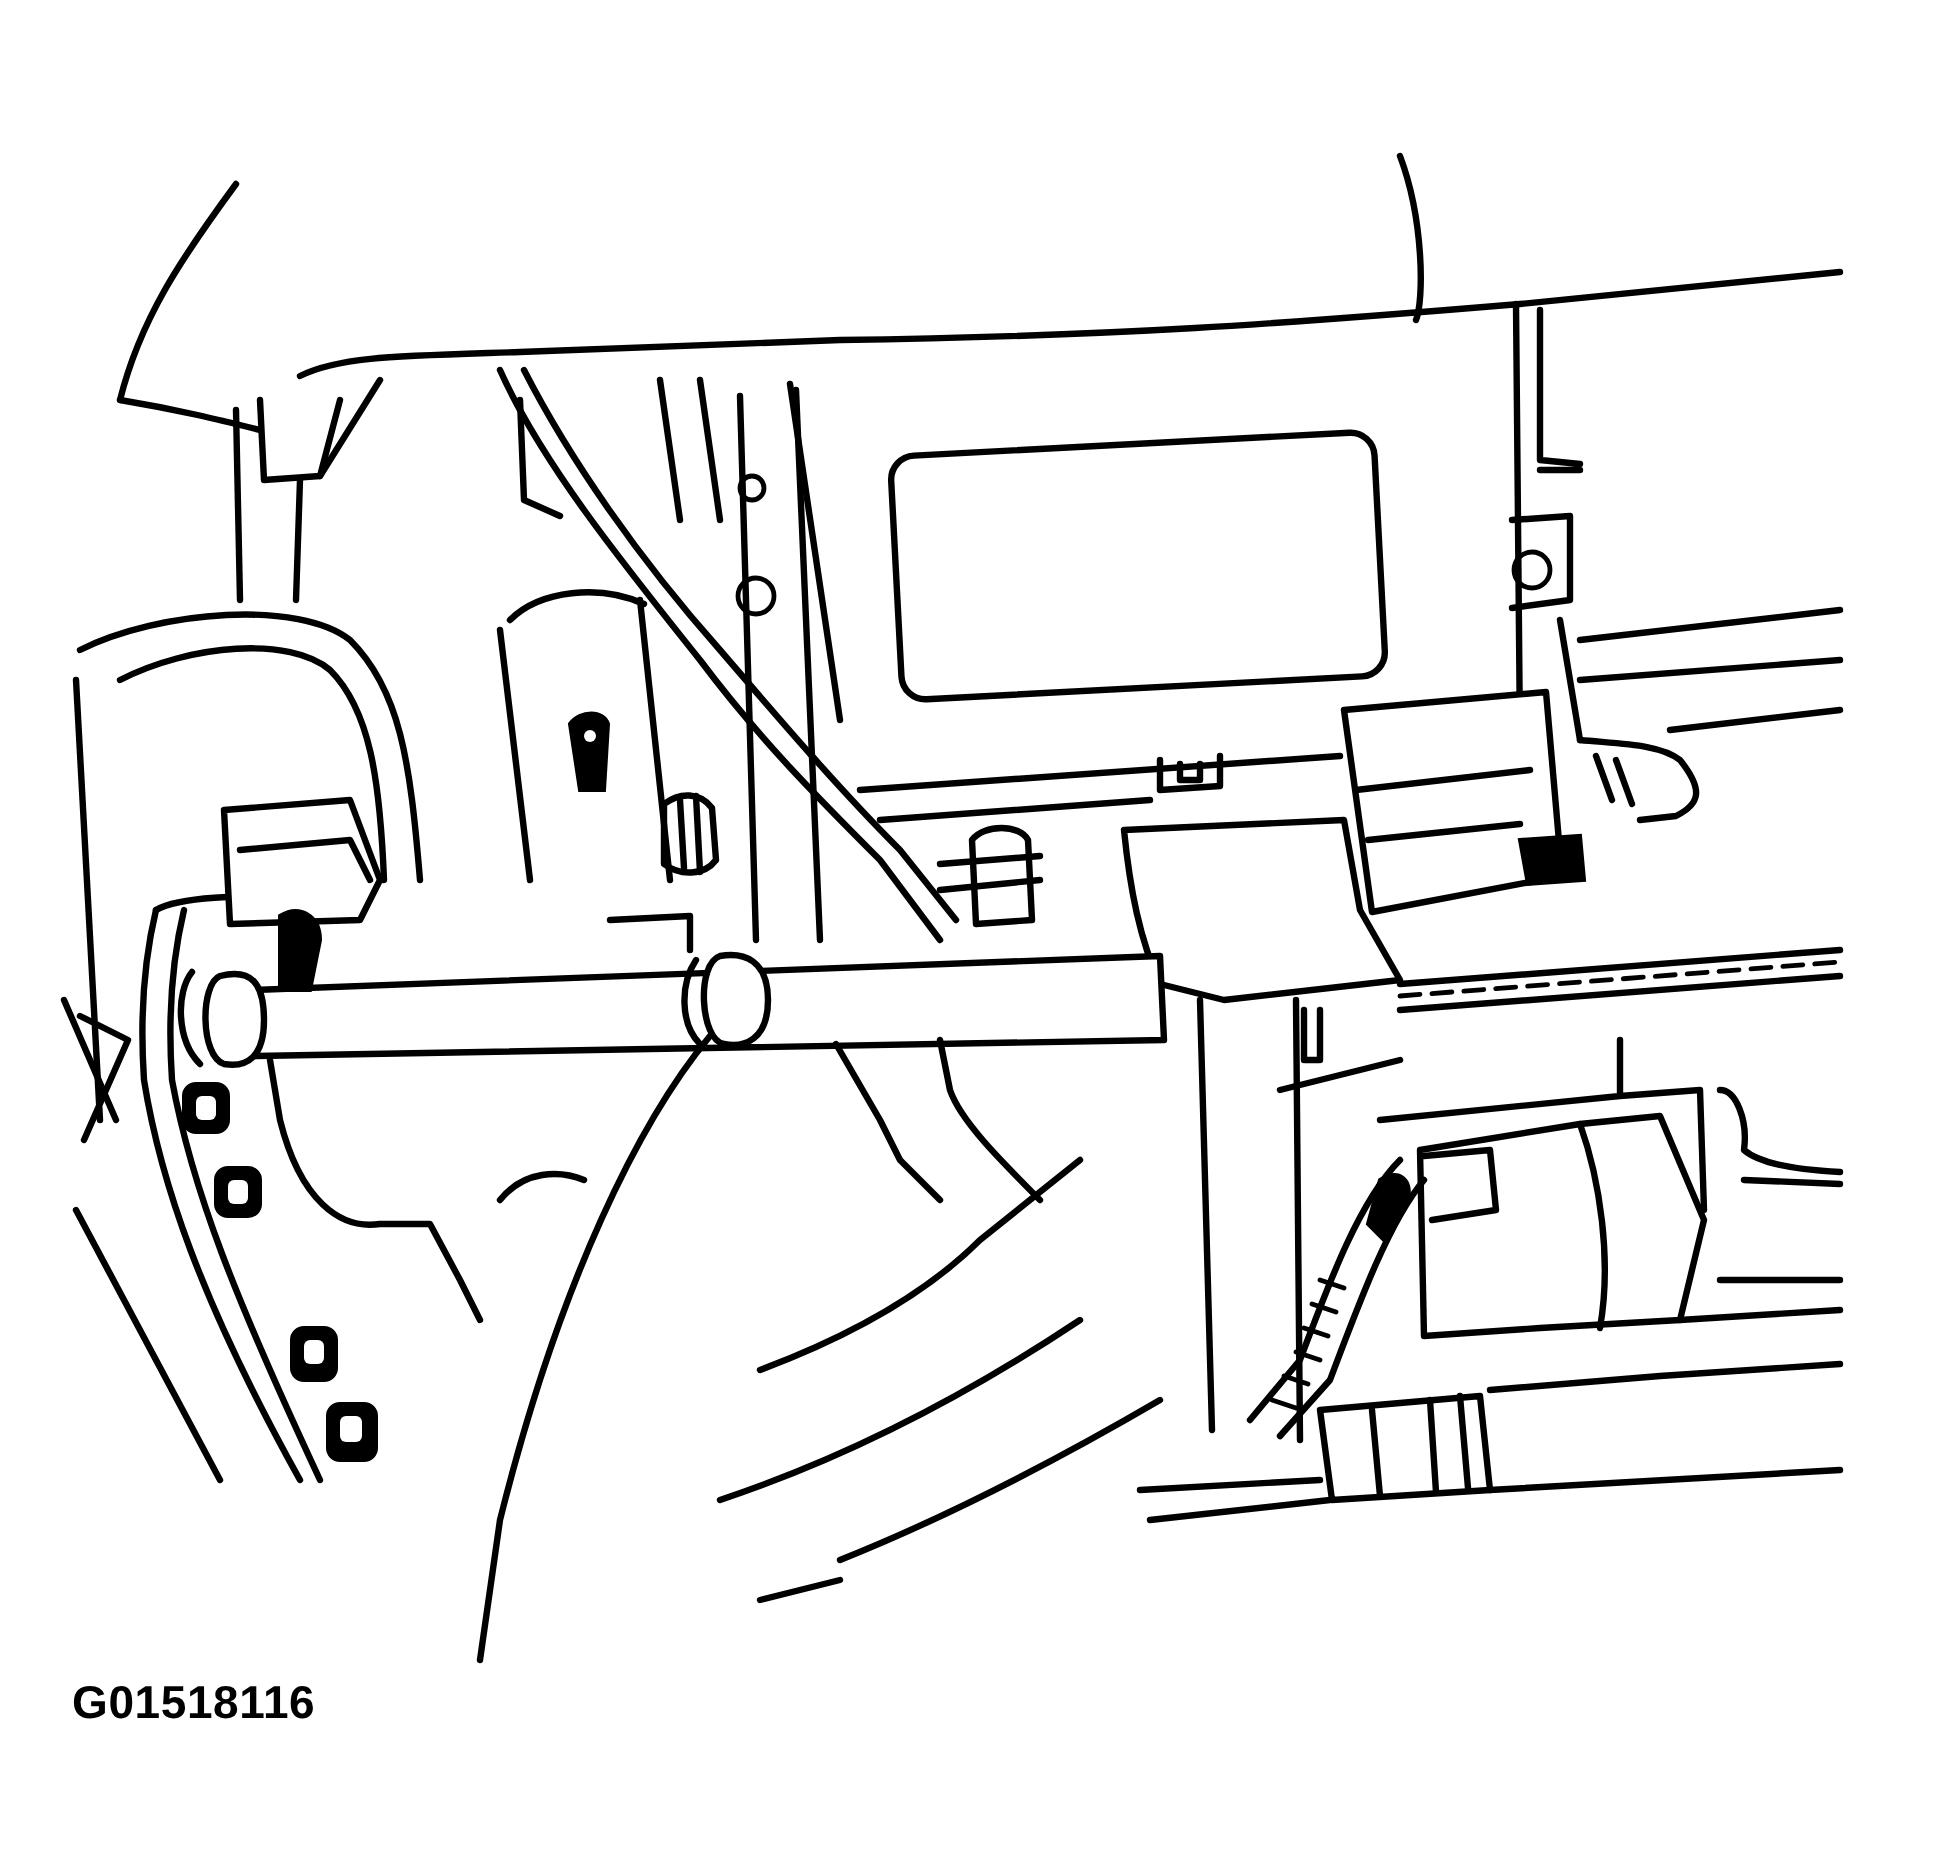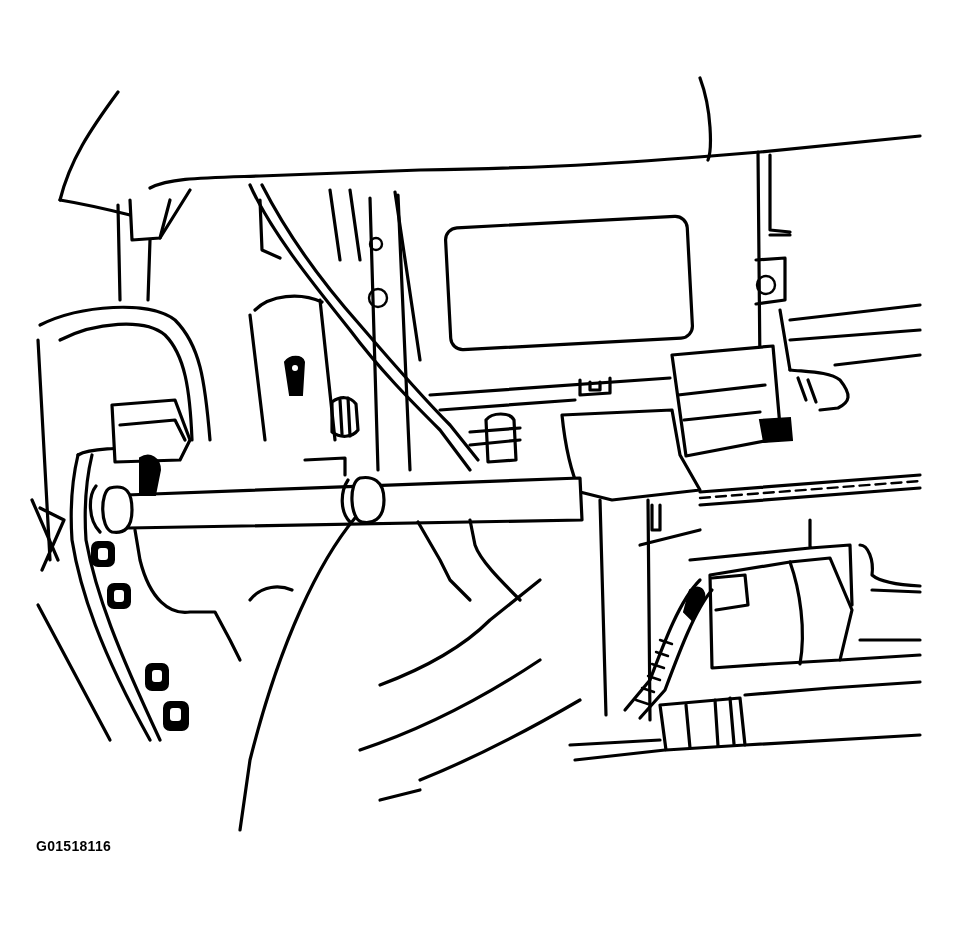--- a/index.html
+++ b/index.html
@@ -6,21 +6,21 @@
   body { width: 970px; height: 934px; position: relative; overflow: hidden; }
   .figure { position: absolute; left: 0; top: 0; width: 970px; height: 934px; }
   .figure svg { display: block; }
   .ln { fill: none; stroke: #000; stroke-width: 3.2; stroke-linecap: round; stroke-linejoin: round; }
   .thin { fill: none; stroke: #000; stroke-width: 2.4; stroke-linecap: round; stroke-linejoin: round; }
   .fw { fill: #fff; stroke: #000; stroke-width: 3.2; stroke-linejoin: round; }
   .fb { fill: #000; stroke: #000; stroke-width: 2; }
   .caption {
     position: absolute; left: 36px; top: 838px;
     font-family: "Liberation Sans", sans-serif; font-weight: bold;
-    font-size: 14px; color: #000; letter-spacing: 0.3px;
+    font-size: 23px; color: #000; letter-spacing: 0.3px;
   }
 </style>
 </head>
 <body>
 
 <div class="figure">
   <svg width="970" height="934" viewBox="0 0 970 934" xmlns="http://www.w3.org/2000/svg">
 
     <path class="ln" d="M118 92 C 90 130, 70 160, 60 200 M 700 78 C 712 110, 712 150, 708 160"></path>
     <path class="ln" d="M150 188 C 170 178, 200 178, 260 176 L 420 170 C 560 168, 640 162, 760 152 L 920 136"></path>

